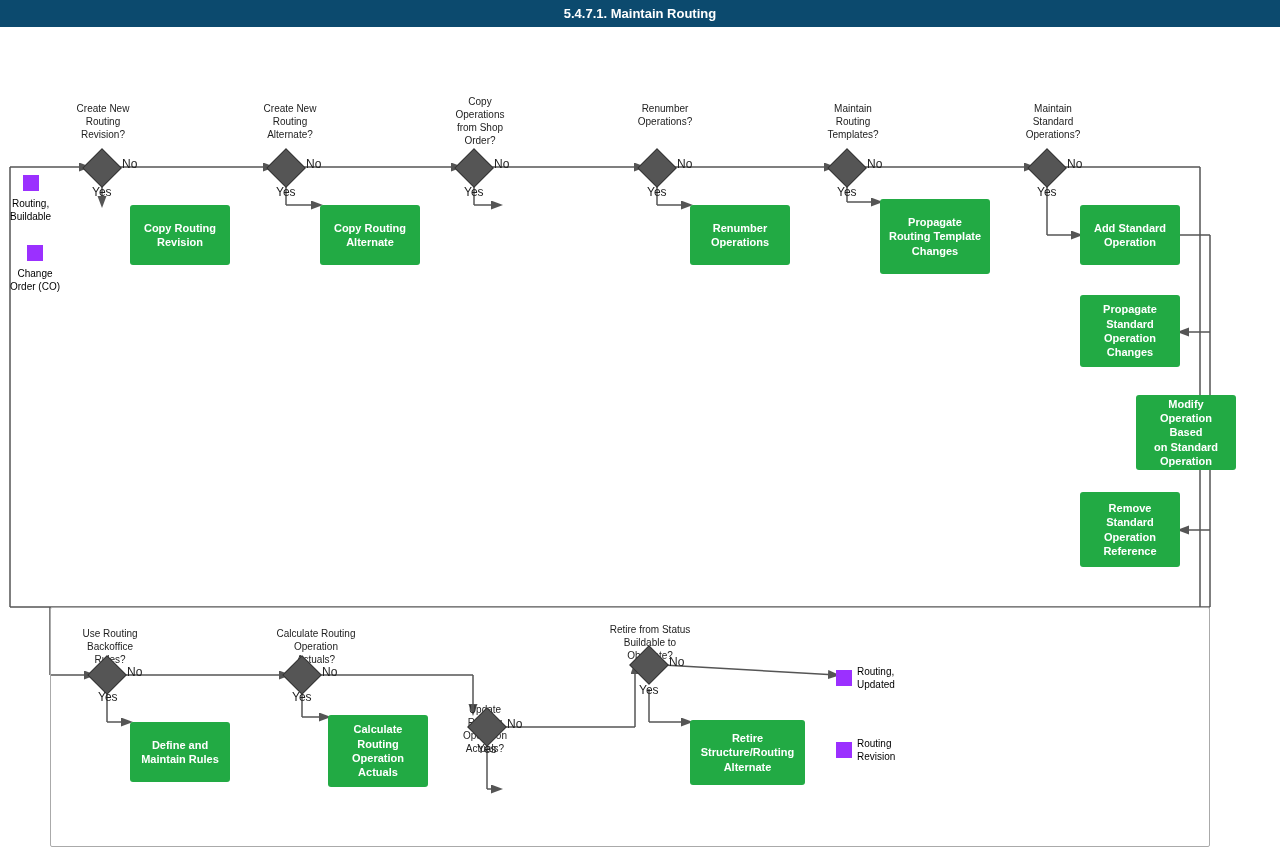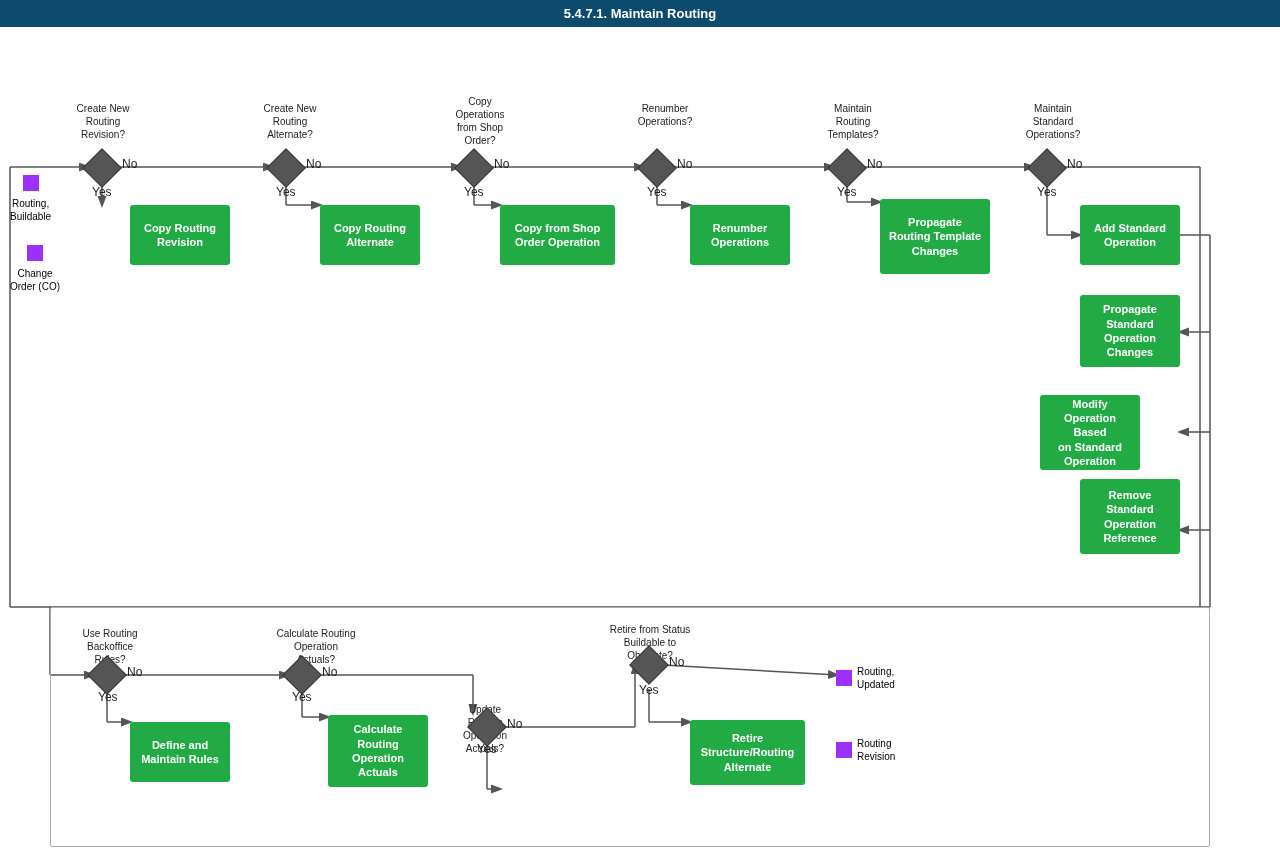--- a/index.html
+++ b/index.html
@@ -259,45 +259,42 @@
   <span class="yn-label" style="left:1037px; top:158px;">Yes</span>
 
   <div class="process-box" style="left:130px; top:178px; width:100px; height:60px;">
     <span>Copy Routing<br>Revision</span>
   </div>
 
   <div class="process-box" style="left:320px; top:178px; width:100px; height:60px;">
     <span>Copy Routing<br>Alternate</span>
   </div>
 
-  <div class="process-box" style="left:500px; top:178px; width:115px; height:60px;">
-    <span>Copy from Shop<br>Order Operation</span>
-  </div>
 
   <div class="process-box" style="left:690px; top:178px; width:100px; height:60px;">
     <span>Renumber<br>Operations</span>
   </div>
 
   <div class="process-box" style="left:880px; top:172px; width:110px; height:75px;">
     <span>Propagate<br>Routing Template<br>Changes</span>
   </div>
 
   <div class="process-box" style="left:1080px; top:178px; width:100px; height:60px;">
     <span>Add Standard<br>Operation</span>
   </div>
 
   <div class="process-box" style="left:1080px; top:268px; width:100px; height:72px;">
     <span>Propagate<br>Standard<br>Operation<br>Changes</span>
   </div>
 
-  <div class="process-box" style="left:1040px; top:368px; width:100px; height:75px;">
+  <div class="process-box" style="left:1136px; top:368px; width:100px; height:75px;">
     <span>Modify<br>Operation Based<br>on Standard<br>Operation</span>
   </div>
 
-  <div class="process-box" style="left:1080px; top:452px; width:100px; height:75px;">
+  <div class="process-box" style="left:1080px; top:465px; width:100px; height:75px;">
     <span>Remove<br>Standard<br>Operation<br>Reference</span>
   </div>
 
   <div class="flow-section" style="left:50px; top:580px; width:1160px; height:240px;"></div>
 
   <div class="decision-label" style="left:60px; top:600px; width:100px;">
     <span>Use Routing<br>Backoffice<br>Rules?</span>
   </div>
   <div class="diamond-container" style="left:93px; top:634px;">
     <div class="diamond"></div>

